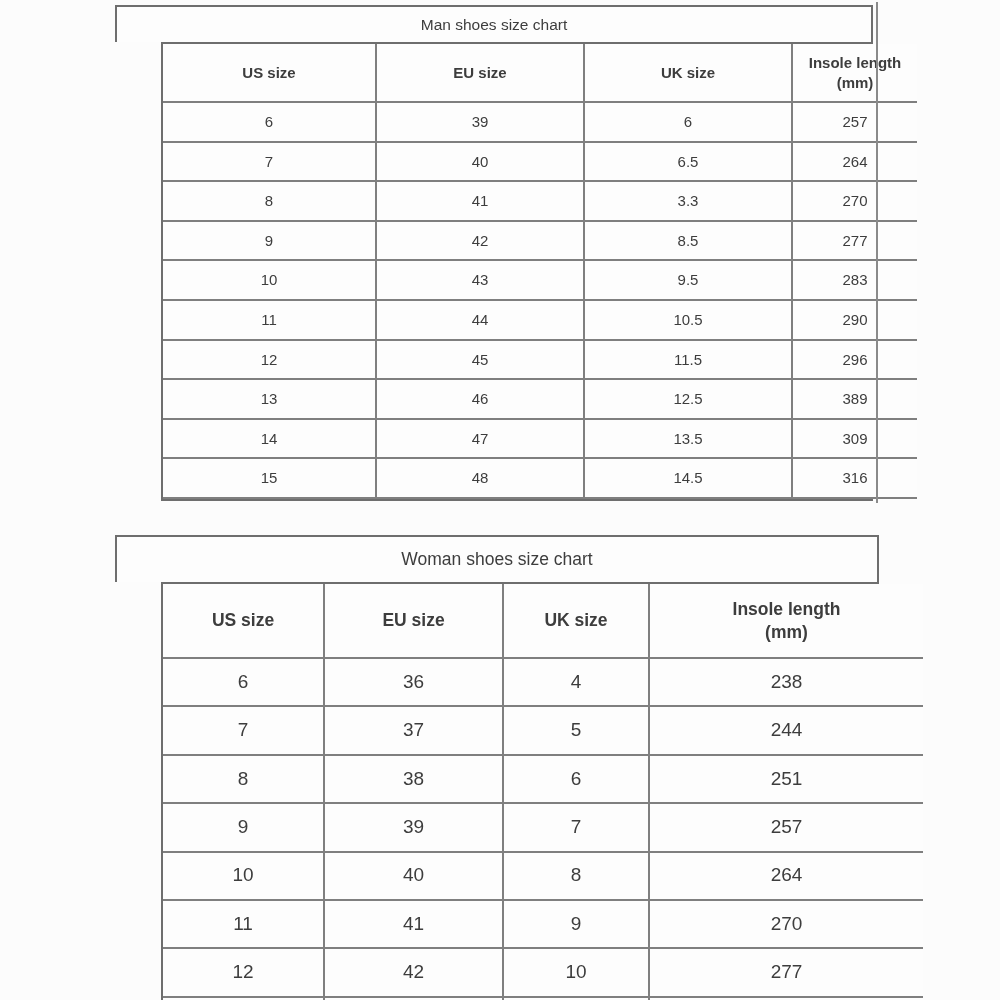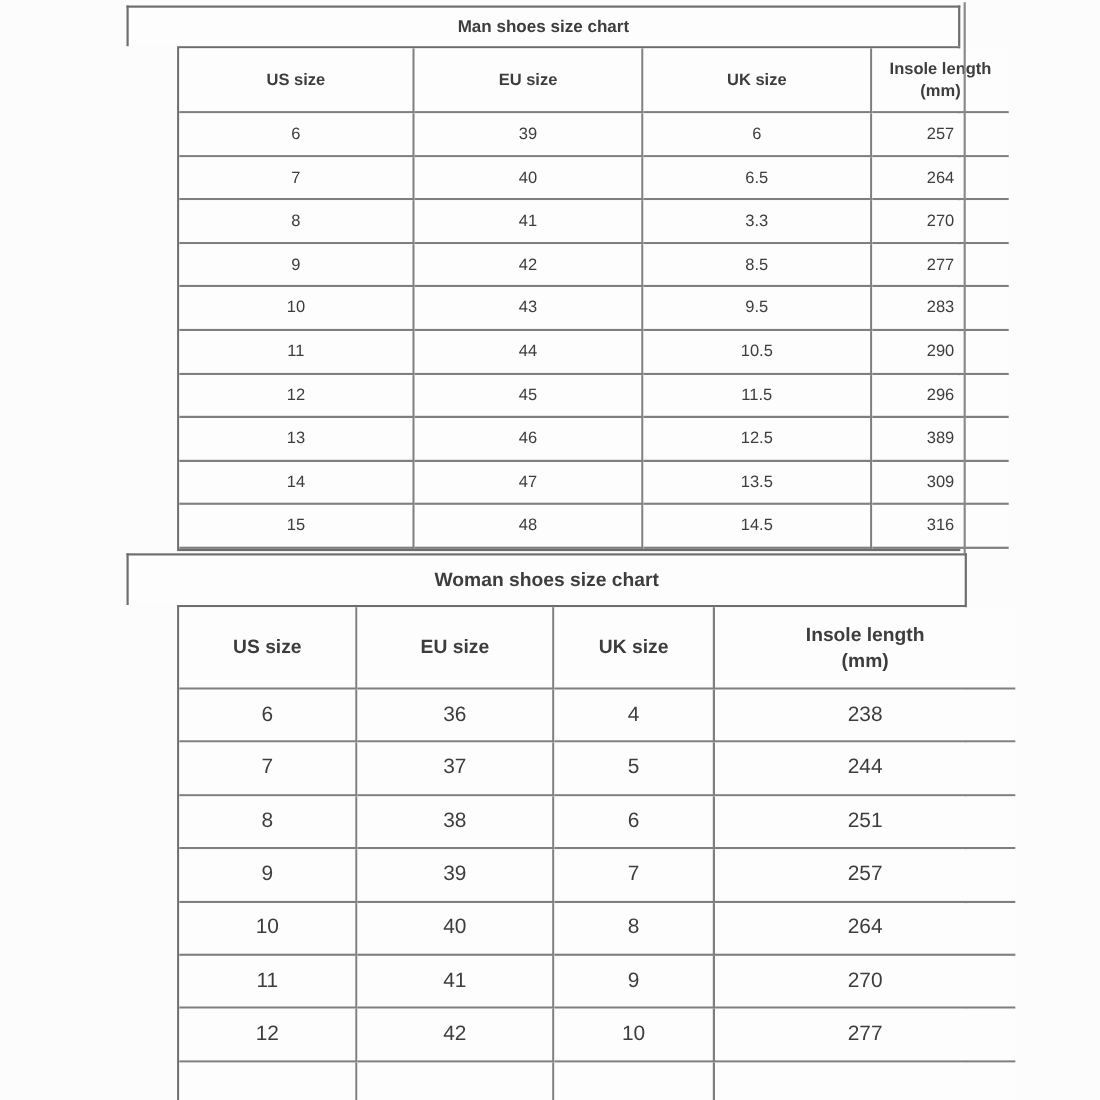--- a/index.html
+++ b/index.html
@@ -14,21 +14,21 @@
   }
   .table-block { position: absolute; box-sizing: border-box; }
 
   .table-title {
     box-sizing: border-box;
     border: 2px solid #6e6e6e;
     border-bottom: none;
     display: flex;
     align-items: center;
     justify-content: center;
-    font-weight: bold;
+    font-weight: normal;
     background: #fdfdfd;
   }
   .grid {
     box-sizing: border-box;
     display: grid;
     border: 2px solid #6e6e6e;
     background: #fdfdfd;
     margin-left: 46px;
   }
   .cell {
@@ -52,21 +52,21 @@
   .man .grid {
     grid-template-columns: 214px 208px 208px 124px;
     grid-template-rows: 59px;
     grid-auto-rows: 39.6px;
   }
   .man .cell { font-size: 15px; }
   .man .th { font-size: 15px; }
 
   
   .woman { left: 115px; top: 503px; width: 764px; }
-  .woman .table-title { height: 47px; font-size: 17.5px; }
+  .woman .table-title { height: 47px; font-size: 17.5px; margin-top: 32px; }
   .woman .grid {
     grid-template-columns: 162px 179px 146px 273px;
     grid-template-rows: 75px;
     grid-auto-rows: 48.4px;
   }
   .woman .cell { font-size: 19px; }
   .woman .th { font-size: 17.5px; }
 
   .outer-right-line {
     position: absolute;

